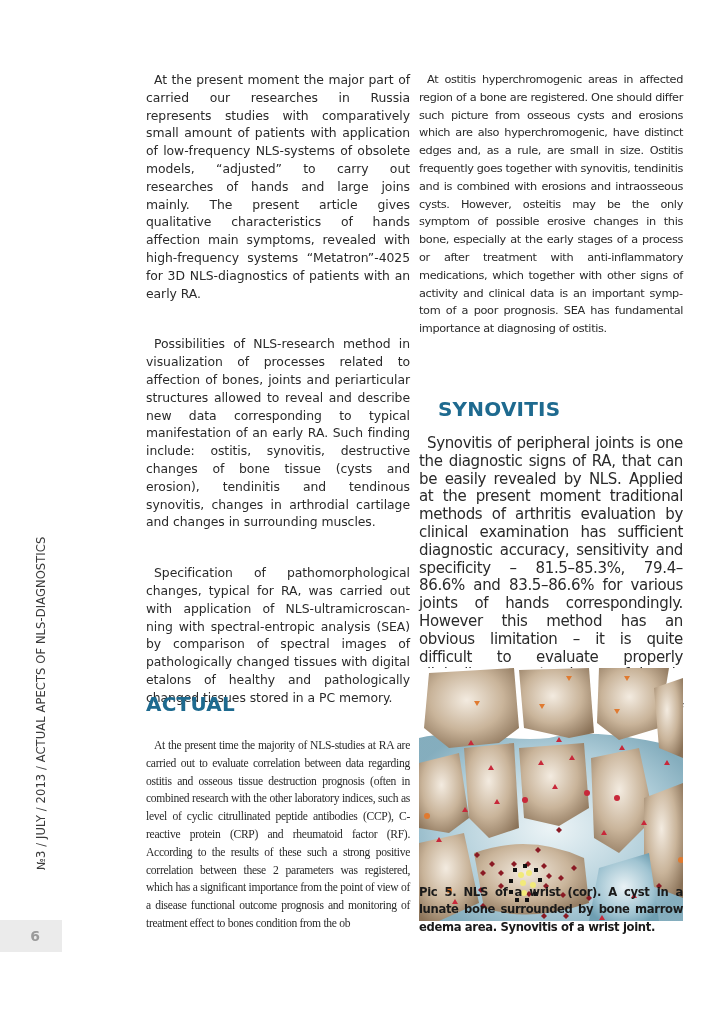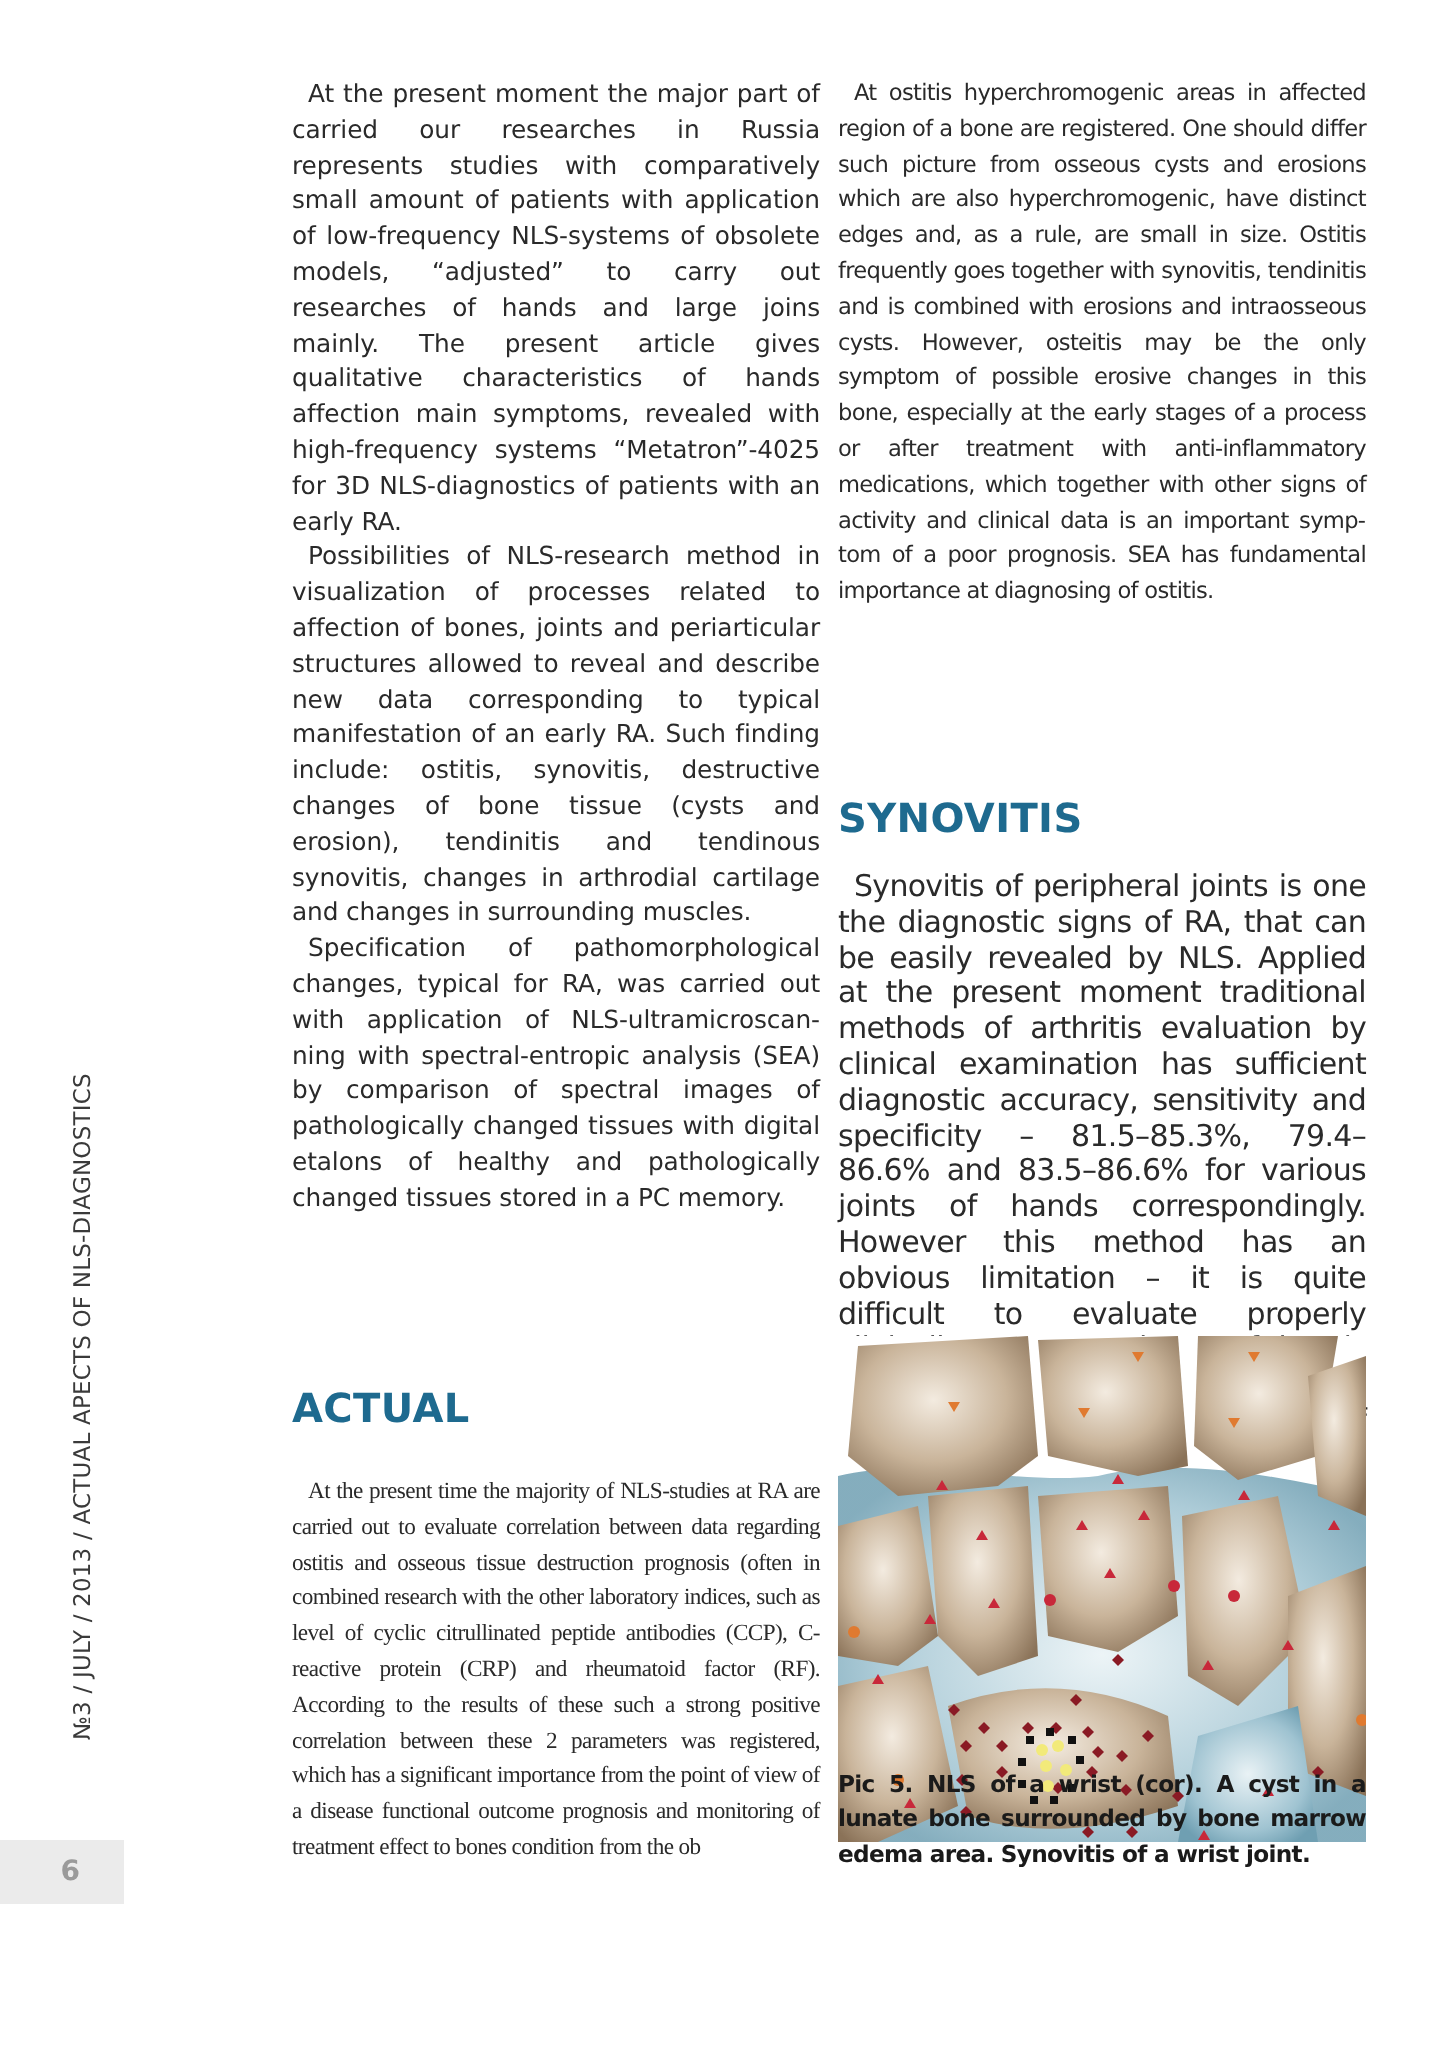--- a/index.html
+++ b/index.html
@@ -3,25 +3,25 @@
 <meta charset="utf-8">
 <style>
   html, body { margin:0; padding:0; background:#ffffff; }
   body { width:724px; height:1024px; position:relative; overflow:hidden;
          font-family:"DejaVu Sans", sans-serif; color:#2a2a2a; }
   .col { position:absolute; top:38px; width:264px; }
   .col-left { left:146px; }
   .col-right { left:419px; }
   .col-left p { font-size:12.4px; line-height:17.8px; margin:0; text-align:justify; hyphens:manual; letter-spacing:-0.05px; }
   .col-right p { font-size:11.3px; line-height:17.8px; margin:0; text-align:justify; letter-spacing:-0.35px; }
-  p.indent { text-indent:8px; }
+  p.indent { text-indent:8px;margin-top:33px; }
   h2.section { font-family:"DejaVu Sans", sans-serif; font-weight:bold; color:#1e6a8f;
                font-size:20px; margin:0; letter-spacing:0.2px; }
   .h-ostitis { position:absolute; left:146px; top:692px; }
-  .h-synovitis { position:absolute; left:419px; top:397px; }
+  .h-synovitis { position:absolute; left:438px; top:397px; }
   .col-left-b { position:absolute; left:146px; top:737px; width:264px;font-family:Liberation Serif, serif; }
   .col-left-b p { font-size:11.6px; line-height:17.8px; margin:0; text-align:justify; letter-spacing:-0.3px; }
   .col-right-b { position:absolute; left:419px; top:435px; width:264px; }
   .col-right-b p { font-size:15px; line-height:17.8px; margin:0; text-align:justify; letter-spacing:-0.35px; }
   .figure { position:absolute; left:419px; top:668px; width:264px; height:253px; overflow:hidden; }
   .caption { position:absolute; left:419px; top:884px; width:264px;
              font-weight:bold; font-size:11.6px; line-height:17.4px; color:#1a1a1a; text-align:justify; letter-spacing:-0.35px; }
   .side-label { position:absolute; left:34px; top:870px; transform-origin:left top; transform:rotate(-90deg);
                 font-size:11.5px; color:#3a3a3a; white-space:nowrap; letter-spacing:0.1px; }
   .page-box { position:absolute; left:0; top:920px; width:62px; height:32px; background:#ebebeb; }

